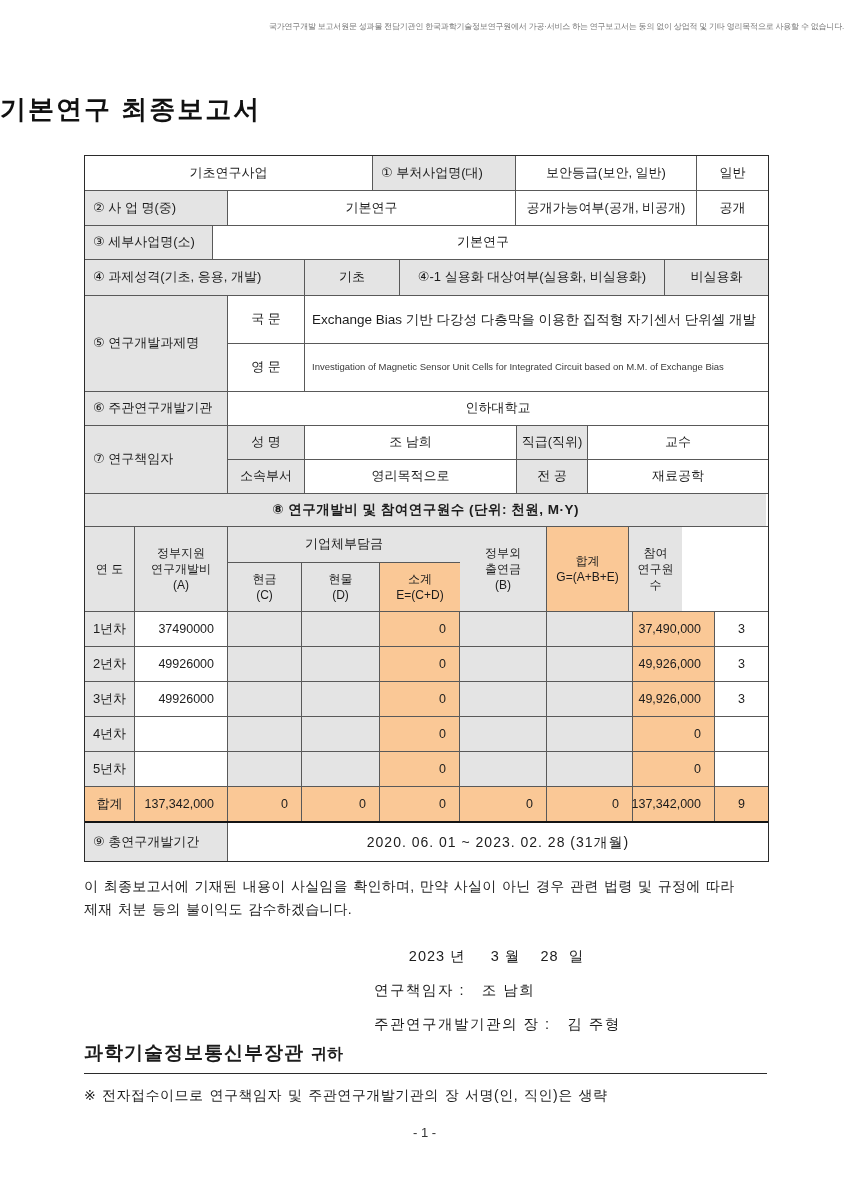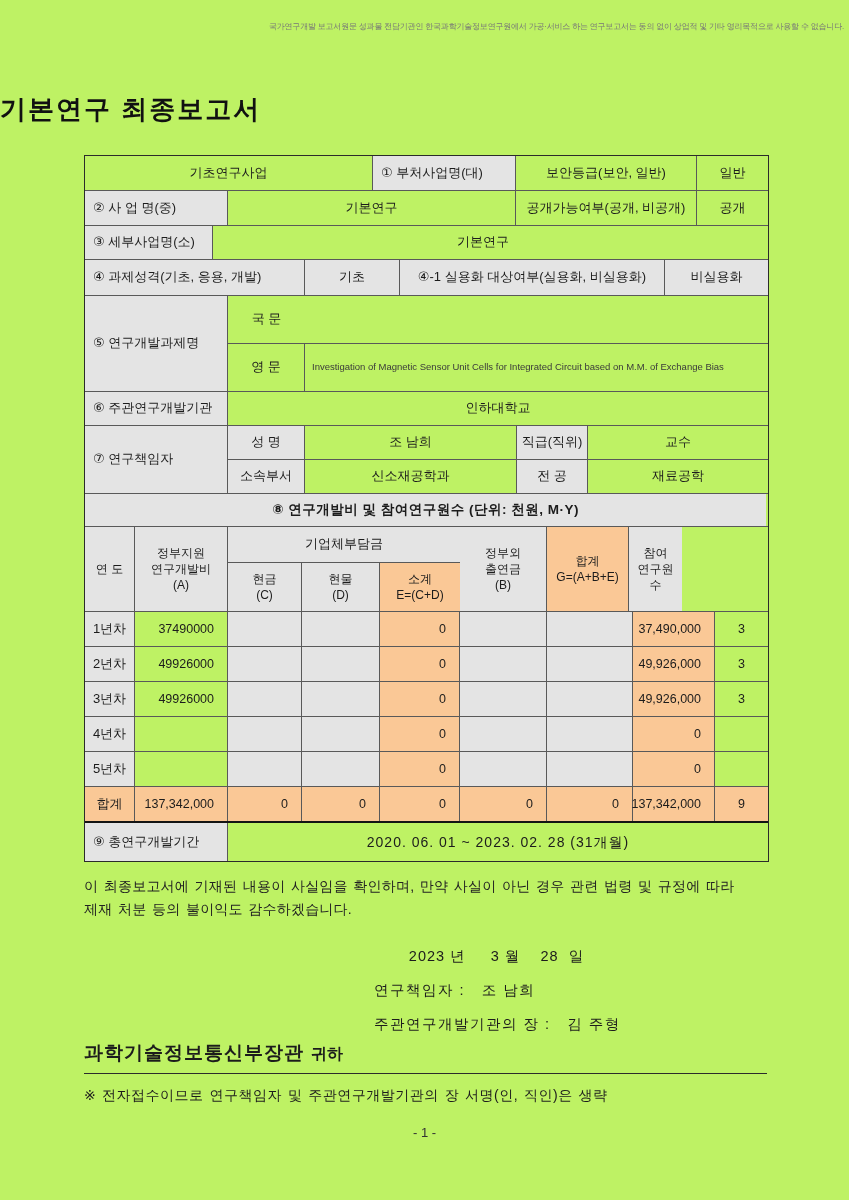--- a/index.html
+++ b/index.html
@@ -1,16 +1,16 @@
 <!DOCTYPE html>
 <html><head>
 <meta charset="utf-8">
 <style>
   html,body{margin:0;padding:0;background:#888;}
-  .page{position:relative;width:849px;height:1200px;background:#bef264;margin:0 auto;
+  .page{position:relative;width:849px;height:1200px;background:#ffffff;margin:0 auto;
         font-family:"Liberation Sans","DejaVu Sans",sans-serif;color:#1c1c1c;overflow:hidden;}
   .disclaimer{position:absolute;top:21px;right:5px;font-size:8px;color:#777;letter-spacing:-0.2px;}
   .title{position:absolute;top:92px;left:0;width:100%;text-align:left;
          font-size:26px;font-weight:bold;letter-spacing:2px;color:#111;}
   .content{position:absolute;top:155px;left:84px;width:683px;}
   .rtable{width:683px;border:1.5px solid #2b2b2b;box-sizing:content-box;}
   .trow{display:flex;border-bottom:1px solid #595959;width:683px;}
   .trow.last{border-bottom:none;}
   .trow.thick{border-bottom:2.5px solid #141414;}
   .tc{box-sizing:border-box;border-right:1px solid #595959;display:flex;align-items:center;
@@ -77,20 +77,21 @@
         <div class="tc gray" style="width:95px">기초</div>
         <div class="tc gray" style="width:265px">④-1 실용화 대상여부(실용화, 비실용화)</div>
         <div class="tc gray" style="width:103px">비실용화</div>
       </div>
 
       <div class="trow" style="height:95px">
         <div class="tc gray lab" style="width:143px">⑤ 연구개발과제명</div>
         <div class="vgroup" style="width:540px">
           <div class="subrow">
             <div class="tc" style="width:77px">국 문</div>
+            <div class="tc left kor" style="width:463px">Exchange Bias 기반 다강성 다층막을 이용한 집적형 자기센서 단위셀 개발</div>
           </div>
           <div class="subrow">
             <div class="tc" style="width:77px">영 문</div>
             <div class="tc left eng" style="width:463px">Investigation of Magnetic Sensor Unit Cells for Integrated Circuit based on M.M. of Exchange Bias</div>
           </div>
         </div>
       </div>
 
       <div class="trow" style="height:33px">
         <div class="tc gray lab" style="width:143px">⑥ 주관연구개발기관</div>
@@ -101,21 +102,21 @@
         <div class="tc gray lab" style="width:143px">⑦ 연구책임자</div>
         <div class="vgroup" style="width:540px">
           <div class="subrow">
             <div class="tc gray" style="width:77px">성 명</div>
             <div class="tc" style="width:212px">조 남희</div>
             <div class="tc gray" style="width:71px">직급(직위)</div>
             <div class="tc" style="width:180px">교수</div>
           </div>
           <div class="subrow">
             <div class="tc gray" style="width:77px">소속부서</div>
-            <div class="tc" style="width:212px">신소재공학과</div>
+            <div class="tc" style="width:212px">영리목적으로</div>
             <div class="tc gray" style="width:71px">전 공</div>
             <div class="tc" style="width:180px">재료공학</div>
           </div>
         </div>
       </div>
 
       <div class="trow" style="height:32px">
         <div class="tc gray section-title" style="width:681px">⑧  연구개발비  및  참여연구원수  (단위: 천원,  M·Y)</div>
       </div>
 

